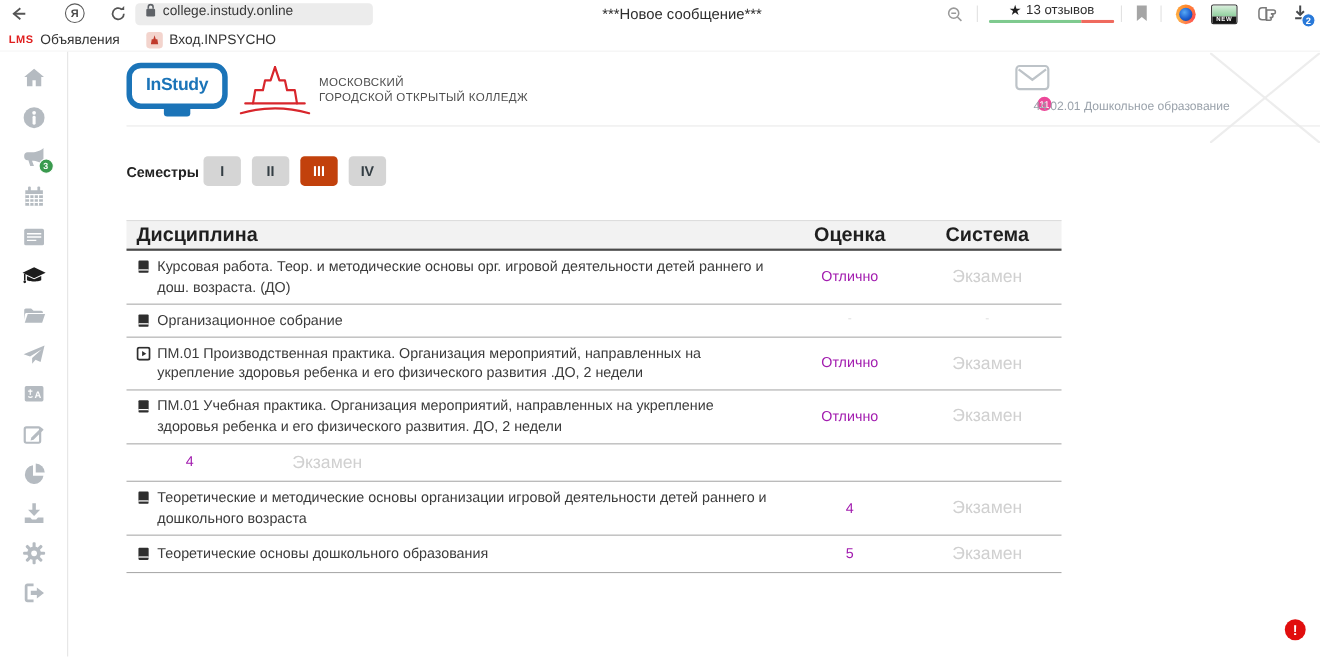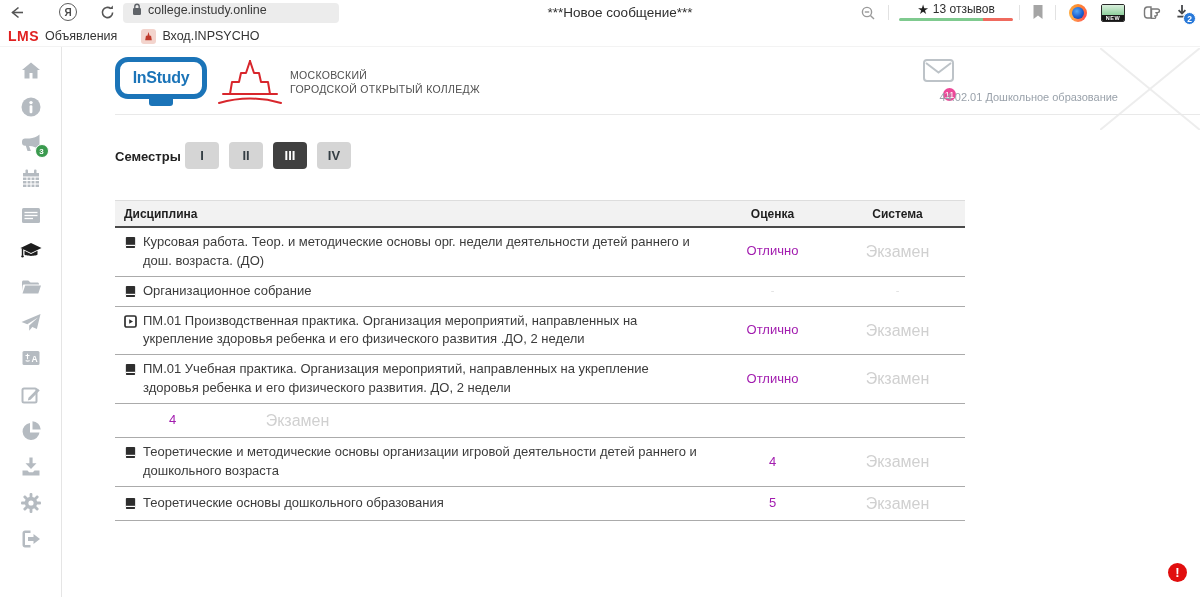--- a/index.html
+++ b/index.html
@@ -26,21 +26,21 @@
   .ext-circle .inner{width:12px;height:12px;border-radius:50%;background:radial-gradient(circle at 40% 35%,#56a8f5 0%,#1d5fd0 55%,#123a85 100%)}
   .ext-new{left:1101px;top:4px;width:24px;height:18px;border-radius:2px;overflow:hidden;border:1px solid #2a2a2a}
   .ext-new .top{height:10px;background:linear-gradient(#d9efdc,#8fcf9d)}
   .ext-new .bottom{height:7px;background:#161616;color:#fff;font-size:5.5px;font-weight:bold;text-align:center;line-height:7px;letter-spacing:.6px}
   .dl-wrap{left:1174px;top:3px;width:22px;height:22px}
   .dl-badge{position:absolute;left:9px;top:9px;width:13px;height:13px;border-radius:50%;background:#2979d9;color:#fff;font-size:8.5px;font-weight:bold;display:flex;align-items:center;justify-content:center;border:1.5px solid #fff}
 
   
   .bookmarks{position:absolute;top:26px;left:0;width:1200px;height:21px;background:#fff;display:flex;align-items:center;padding-left:8px;gap:10px;border-bottom:1px solid #f3f3f3}
   .bm-item{display:flex;align-items:center;gap:6px;cursor:default}
-  .lms-ico{color:#e02020;font-weight:bold;font-size:14px;letter-spacing:.5px}
+  .lms-ico{color:#e02020;font-weight:bold;font-size:10px;letter-spacing:.5px}
   .bm-label{font-size:12.5px;color:#333}
   .emblem{width:15px;height:15px;border-radius:3px;background:#f3d4cd;display:flex;align-items:center;justify-content:center;margin-left:14px}
 
   
   .sidebar{position:absolute;top:47px;left:0;bottom:0;width:62px;background:#fff;border-right:1px solid #e5e5e5;display:flex;flex-direction:column;align-items:center;padding-top:12px;gap:12px}
   .sb-item{position:relative;width:24px;height:24px}
   .sb-badge{position:absolute;right:-6px;bottom:-3px;width:14px;height:14px;border-radius:50%;background:#3a9a4e;color:#fff;font-size:8px;font-weight:bold;display:flex;align-items:center;justify-content:center;border:1.5px solid #fff}
 
   
   .logo-instudy{position:absolute;left:115px;top:57px;width:92px;height:52px}
@@ -54,25 +54,25 @@
   .mail{position:absolute;left:922px;top:58px;width:40px;height:34px}
   .mail-badge{position:absolute;left:19px;top:28px;width:17px;height:17px;border-radius:50%;background:#ec4899;color:#fff;font-size:9px;font-weight:normal;display:flex;align-items:center;justify-content:center;border:2px solid #fff}
   .program{position:absolute;left:818px;top:91px;width:300px;text-align:right;font-size:11px;color:#9aa2ab}
   .faint-x{position:absolute;left:1100px;top:48px}
   .header-divider{position:absolute;left:115px;top:114px;width:1085px;height:1px;background:#e9e9e9}
 
   
   .sem-label{position:absolute;left:115px;top:149px;font-size:13px;font-weight:bold;color:#222}
   .sem-buttons{position:absolute;left:185px;top:142px;display:flex;gap:10px}
   .sem-btn{width:34px;height:27px;border-radius:4px;background:#d5d5d5;color:#343e44;font-size:13px;font-weight:bold;display:flex;align-items:center;justify-content:center;cursor:pointer}
-  .sem-btn.active{background:#404040;color:#fff}
+  .sem-btn.active{background:#c2410c;color:#fff}
 
   
   .gtable{position:absolute;left:115px;top:200px;width:850px;font-size:13px}
-  .thead{display:flex;align-items:center;height:28px;background:#f2f2f2;border-top:1px solid #ddd;border-bottom:2px solid #4a4a4a;font-weight:bold;font-size:12px;color:#1f1f1f}
+  .thead{display:flex;align-items:center;height:28px;background:#f2f2f2;border-top:1px solid #ddd;border-bottom:2px solid #4a4a4a;font-weight:bold;font-size:18px;color:#1f1f1f}
   .c-disc{flex:1;display:flex;gap:6px;padding-left:9px;align-items:flex-start}
   .c-grade{width:115px;text-align:center;flex-shrink:0}
   .c-sys{width:135px;text-align:center;flex-shrink:0}
   .thead .c-disc{align-items:center}
   .trow{display:flex;align-items:center;border-bottom:1px solid #ababab;padding:5px 0;min-height:28px;color:#3b3b3b;line-height:1.45}
   .trow .ricon{flex-shrink:0;margin-top:3px}
   .trow .txt{flex:1;padding-right:14px}
   .trow .c-grade{font-weight:normal;color:#a21caf}
   .trow .c-sys{font-size:16px;color:#d0d0d0}
   .trow .c-grade.empty{font-weight:normal;color:#e0e0e0;font-size:11px}
@@ -333,21 +333,21 @@
       <div class="trow">
     <div class="c-disc">
       <span class="ricon">
         <svg width="13" height="13" viewBox="0 0 14 13">
               <rect x="2" y="0.5" width="10" height="10.5" rx="1" fill="#2e2e2e"></rect>
               <rect x="2" y="9" width="10" height="1.4" fill="#fff"></rect>
               <rect x="2" y="10.4" width="10" height="2" rx="1" fill="#2e2e2e"></rect>
             </svg>
       </span>
 
-      <span class="txt">Курсовая работа. Теор. и методические основы орг. недели деятельности детей раннего и дош. возраста. (ДО)</span>
+      <span class="txt">Курсовая работа. Теор. и методические основы орг. игровой деятельности детей раннего и дош. возраста. (ДО)</span>
     </div>
     <div class="c-grade">Отлично</div>
     <div class="c-sys">Экзамен</div>
   </div>
       <div class="trow">
     <div class="c-disc">
       <span class="ricon">
         <svg width="13" height="13" viewBox="0 0 14 13">
               <rect x="2" y="0.5" width="10" height="10.5" rx="1" fill="#2e2e2e"></rect>
               <rect x="2" y="9" width="10" height="1.4" fill="#fff"></rect>

